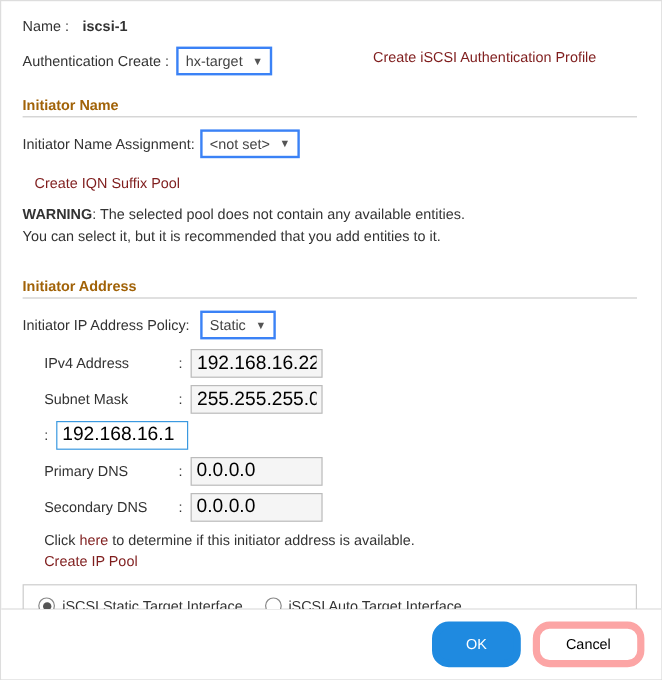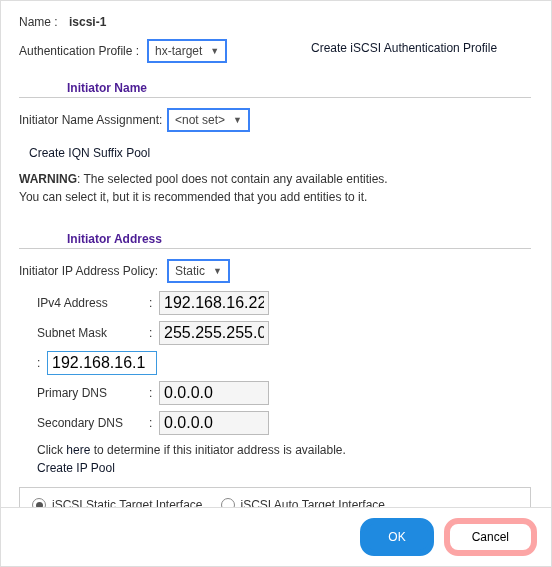--- a/index.html
+++ b/index.html
@@ -62,25 +62,25 @@
     align-items: center;
     gap: 8px;
     font-size: 12px;
     color: #444;
     cursor: pointer;
     background:#fff;
   }
   .select-box .caret {
     font-size: 9px; color: #555;
   }
-  .link { color: #0f172a; cursor: pointer; font-size: 12px; }
+  .link { color: #7f1d1d; cursor: pointer; font-size: 12px; }
   .link-auth { position: absolute; left: 310px; top: 40px; }
   .section-head {
-    color: #4c1d95; font-weight: bold; font-size: 12px;
-    margin-top: 18px; margin-bottom: 2px; margin-left: 48px;
+    color: #a16207; font-weight: bold; font-size: 12px;
+    margin-top: 18px; margin-bottom: 2px;
   }
   hr.sep { border: none; border-top: 1px solid #ccc; margin: 2px 0 10px 0; }
   .init-row .lbl { width: 148px; }
   .iqn-link { margin: 14px 0 10px 10px; }
   .warn { margin: 4px 0 6px 0; line-height: 1.5; }
   .warn b { font-weight: bold; }
   .ip-row .lbl { width: 148px; }
   .addr-block { margin-left: 18px; margin-top: 8px; }
   .addr-row { display:flex; align-items:center; margin: 6px 0; }
   .addr-row .albl { width: 112px; }
@@ -140,21 +140,21 @@
 
 
   <div class="content">
 
     <div class="row name-row">
       <span class="lbl">Name :</span>
       <span class="name-val">iscsi-1</span>
     </div>
 
     <div class="auth-row">
-      <span class="lbl">Authentication Profile :</span>
+      <span class="lbl">Authentication Create :</span>
       <span class="select-box">
         <span>hx-target</span>
         <span class="caret">▼</span>
       </span>
     </div>
     <span class="link link-auth">Create iSCSI Authentication Profile</span>
 
     <div class="section-head">Initiator Name</div>
     <hr class="sep">
 

